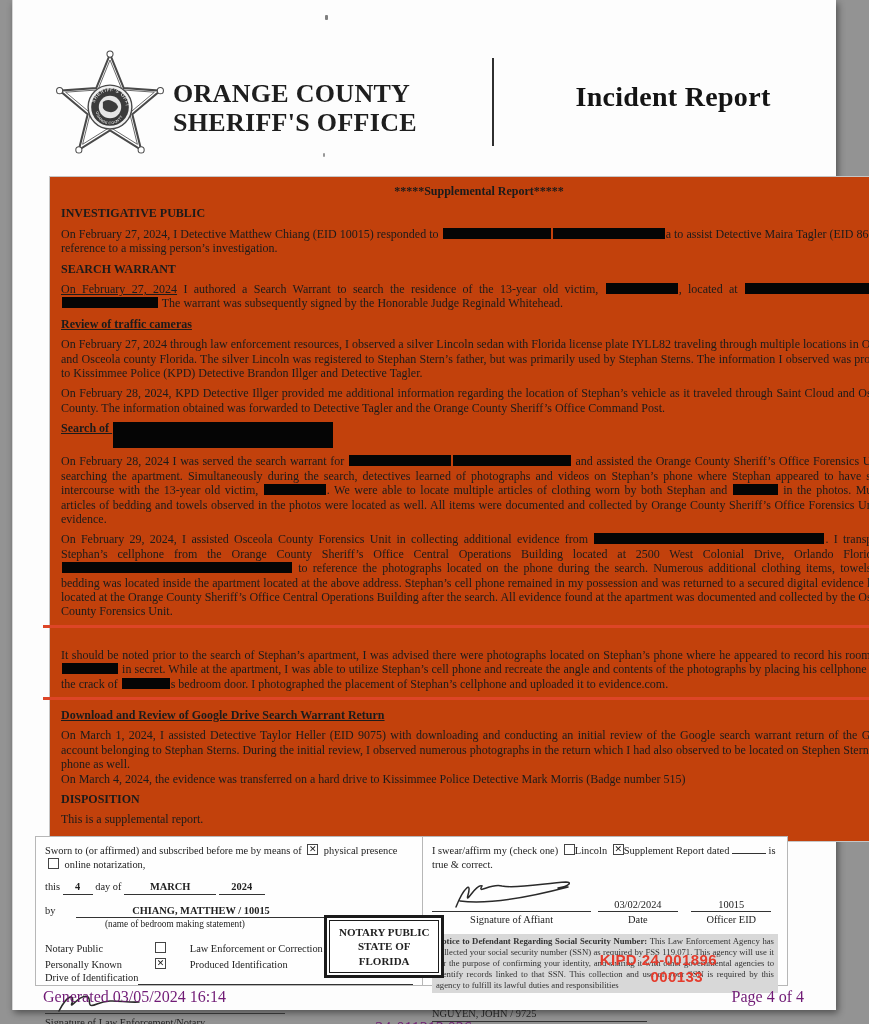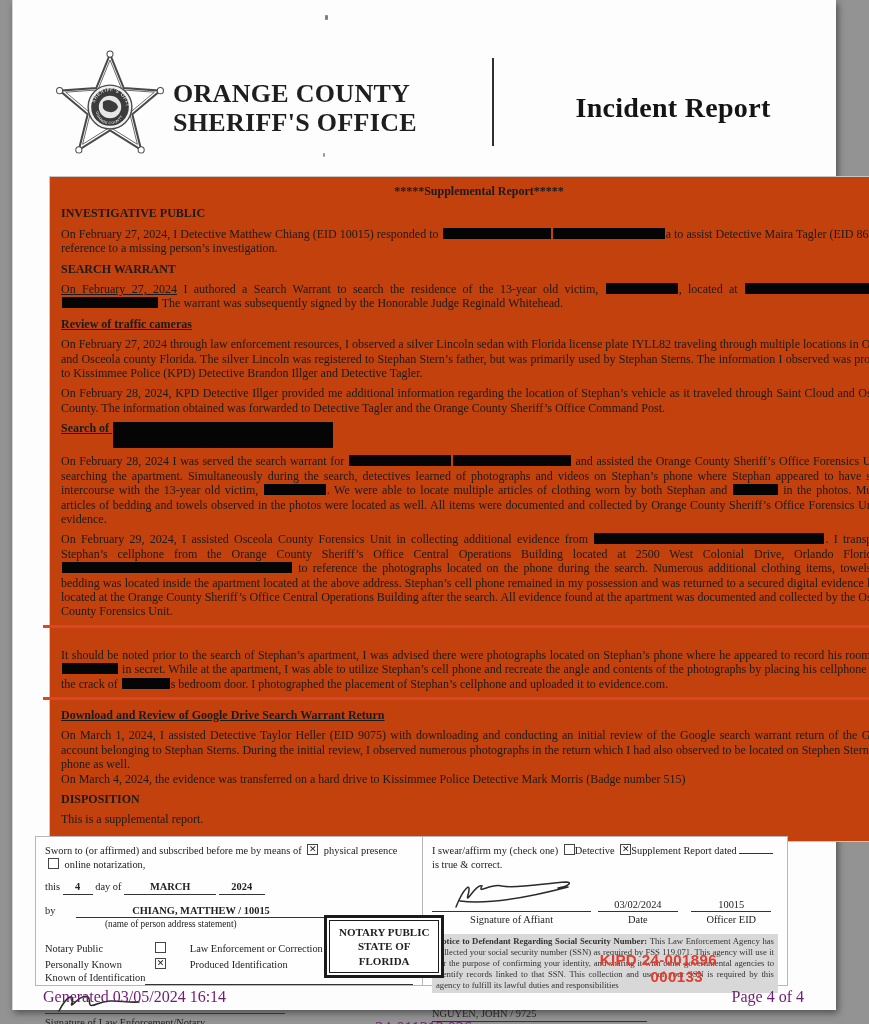--- a/index.html
+++ b/index.html
@@ -14,21 +14,21 @@
     border-left:1px solid #d6d6d6;
   }
   
   .badge { position:absolute; left:40px; top:48px; width:114px; height:114px; }
   .agency {
     position:absolute; left:160px; top:80px;
     font-weight:bold; font-size:26px; line-height:1.1; color:#1e1e1e; letter-spacing:.3px;
   }
   .hdr-divider { position:absolute; left:479px; top:58px; width:2px; height:88px; background:#2f2f2f; }
   .report-title {
-    position:absolute; left:536px; top:92px; width:248px; text-align:center;
+    position:absolute; left:536px; top:81px; width:248px; text-align:center;
     font-weight:bold; font-size:28px; color:#141414; letter-spacing:.3px;
   }
   
   .content {
     position:absolute; left:36px; top:176px; width:860px; box-sizing:border-box;
     border:1px solid #c6c6c6; padding:5px 11px 8px;
     font-size:12px; line-height:14.4px; color:#1b1b1b; background:#c2410c;
   }
   .doc-title { text-align:center; font-weight:bold; margin:2px 0 8px; }
   .blk.heading { font-weight:bold; margin:6px 0; }
@@ -185,36 +185,36 @@
         <span>this</span>
         <span class="fill b" style="width:30px">4</span>
         <span>day of</span>
         <span class="fill b" style="width:92px">MARCH</span>
         <span class="fill b" style="width:46px">2024</span>
       </div>
       <div class="by-row">
         <span>by</span>
         <span class="fill b" style="width:250px; margin-left:18px;">CHIANG, MATTHEW / 10015</span>
       </div>
-      <div class="name-cap">(name of person address statement)</div>
+      <div class="name-cap">(name of bedroom making statement)</div>
       <div class="cbgrid">
         <div class="cbrow">
           <span class="l1">Notary Public</span>
           <span class="b1"><span class="cb"></span></span>
           <span class="l2">Law Enforcement or Correction Officer</span>
           <span class="cb"></span>
         </div>
         <div class="cbrow">
           <span class="l1">Personally Known</span>
           <span class="b1"><span class="cb checked"></span></span>
           <span class="l2">Produced Identification</span>
           <span class="cb"></span>
         </div>
         <div class="tid-row">
-          <span>Known of Identification</span>
+          <span>Drive of Identification</span>
           <span class="fill"></span>
         </div>
       </div>
       <div class="sig-line">
         <svg width="90" height="26" viewBox="0 0 90 26">
           <path d="M4 22 C12 6, 20 4, 17 14 C14 22, 26 3, 33 8 C37 11, 30 20, 42 15 C56 9, 68 14, 84 13" fill="none" stroke="#2a2a2a" stroke-width="1.6" stroke-linecap="round"></path>
         </svg>
       </div>
       <div class="sig-cap">Signature of Law Enforcement/Notary</div>
     </div>
@@ -223,21 +223,21 @@
       <div class="stamp-inner">
         <div>NOTARY PUBLIC</div>
         <div>STATE OF</div>
         <div>FLORIDA</div>
       </div>
     </div>
 
     <div class="sig-right">
       <div>
         <span>I swear/affirm my (check one)</span>
-        <span class="cb" style="margin-right:0"></span><span>Detective</span>
+        <span class="cb" style="margin-right:0"></span><span>Lincoln</span>
         <span class="cb checked" style="margin-right:0"></span><span>Supplement Report dated</span>
         <span class="fill" style="width:34px"></span>
         <span>is true &amp; correct.</span>
       </div>
       <div class="aff-row">
         <div class="aff-sig">
           <svg width="130" height="36" viewBox="0 0 130 36">
             <path d="M6 30 C14 10, 22 4, 18 18 C15 29, 26 6, 32 9 C27 18, 40 6, 52 9 C66 12, 96 6, 116 5 C122 5, 120 9, 108 11 M10 24 C40 28, 80 20, 118 10" fill="none" stroke="#2a2a2a" stroke-width="1.5" stroke-linecap="round"></path>
           </svg>
         </div>

